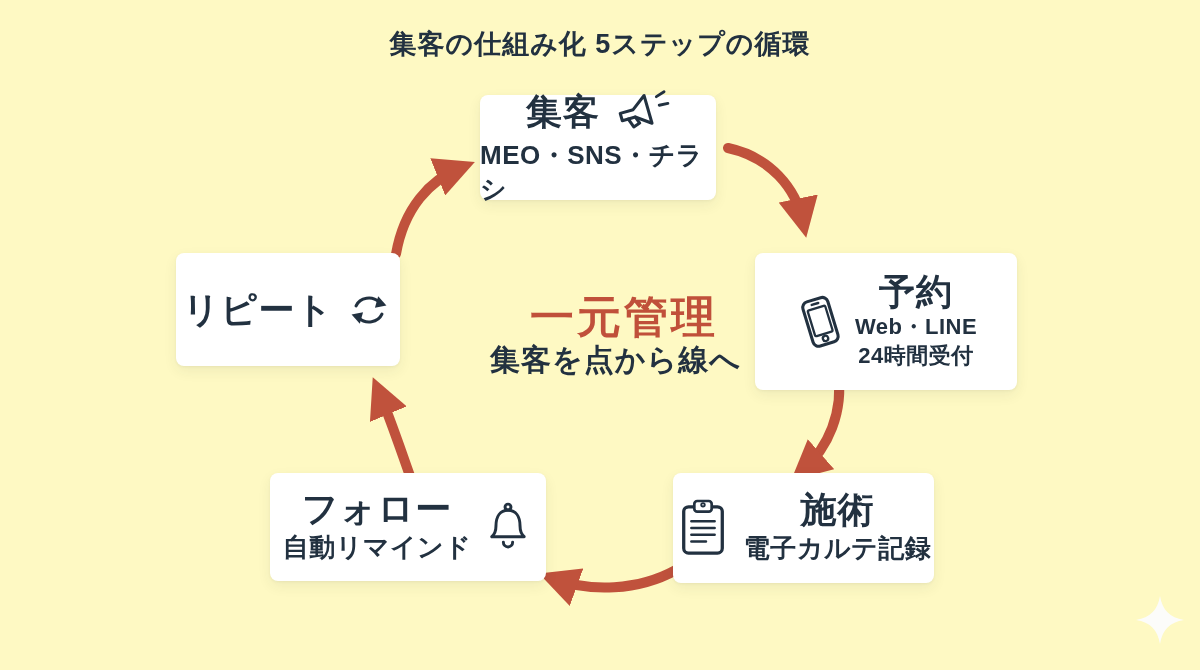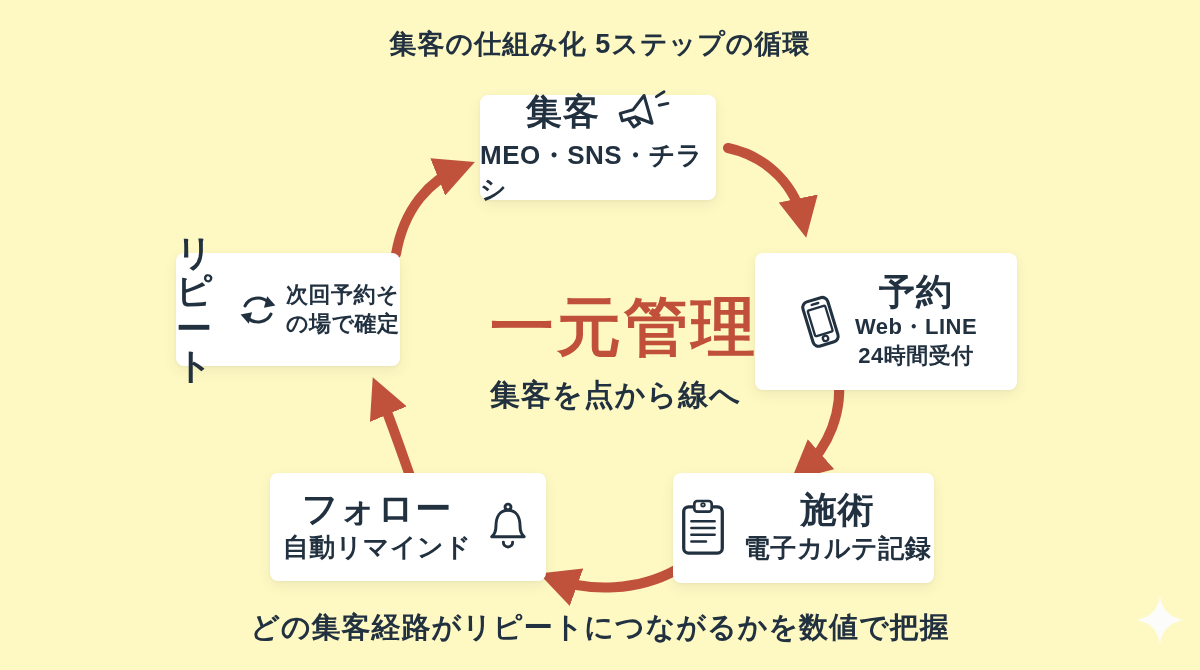--- a/index.html
+++ b/index.html
@@ -22,22 +22,22 @@
   .vstack{display:flex;flex-direction:column;align-items:center;gap:4px;}
   .hstack{display:flex;align-items:center;gap:12px;}
   .card-attract{left:480px;top:95px;width:236px;height:105px;flex-direction:column;gap:3px;}
   .card-reserve{left:755px;top:253px;width:262px;height:137px;gap:10px;}
   .card-reserve .sub{font-size:22px;line-height:1.25;}
   .card-treat{left:673px;top:473px;width:261px;height:110px;gap:14px;}
   .card-follow{left:270px;top:473px;width:276px;height:108px;gap:12px;}
   .card-repeat{left:176px;top:253px;width:224px;height:113px;flex-direction:row;gap:4px;}
   .card-repeat .sub{font-size:22px;}
   .center-msg{position:absolute;left:0;top:294px;width:100%;text-align:center;}
-  .center-title{font-size:64px;line-height:1.05;letter-spacing:3px;color:#c0503a;padding-left:48px;}
-  .center-sub{margin-top:14px;font-size:30px;letter-spacing:1px;color:#223140;padding-left:31px;}
+  .center-title{font-size:44px;line-height:1.05;letter-spacing:3px;color:#c0503a;padding-left:48px;}
+  .center-sub{font-size:30px;letter-spacing:1px;color:#223140;padding-left:31px;}
   .footer{position:absolute;left:0;top:608px;width:100%;text-align:center;
     font-size:29px;letter-spacing:1px;}
   .sparkle{position:absolute;left:1134px;top:594px;}
   .icon{flex:0 0 auto;display:block;}
 </style>
 </head>
 <body>
 
 <div class="canvas">
 
@@ -127,27 +127,25 @@
         <g fill="none" stroke="#223140" stroke-width="3.4" stroke-linecap="round">
           <path d="M11.9 19.4 A15 13.5 0 0 1 37 15.5"></path>
           <path d="M40.1 28.6 A15 13.5 0 0 1 15 32.5"></path>
         </g>
         <g fill="#223140">
           <path d="M36 9 L45 19 L32.5 21.5 Z"></path>
           <path d="M16 39 L7 29 L19.5 26.5 Z"></path>
         </g>
       </svg>
     </div>
-    <div class="sub">次回予約その場で確定</div>
   </div>
 
   <div class="center-msg">
     <div class="center-title">一元管理</div>
     <div class="center-sub">集客を点から線へ</div>
   </div>
 
-  <div class="footer">どの集客経路がリピートにつながるかを数値で把握</div>
 
   <svg class="sparkle" width="52" height="52" viewBox="0 0 50 50">
     <path d="M25 2 C27.2 15.5 34.5 22.8 48 25 C34.5 27.2 27.2 34.5 25 48 C22.8 34.5 15.5 27.2 2 25 C15.5 22.8 22.8 15.5 25 2 Z" fill="#fcfcfa"></path>
   </svg>
 
 </div>
 
 </body></html>

